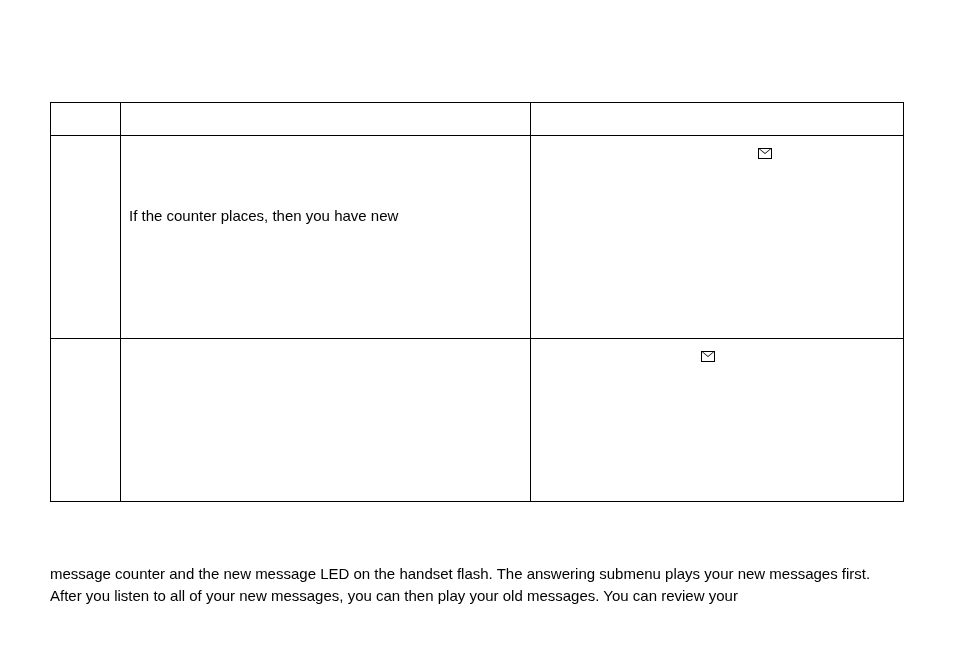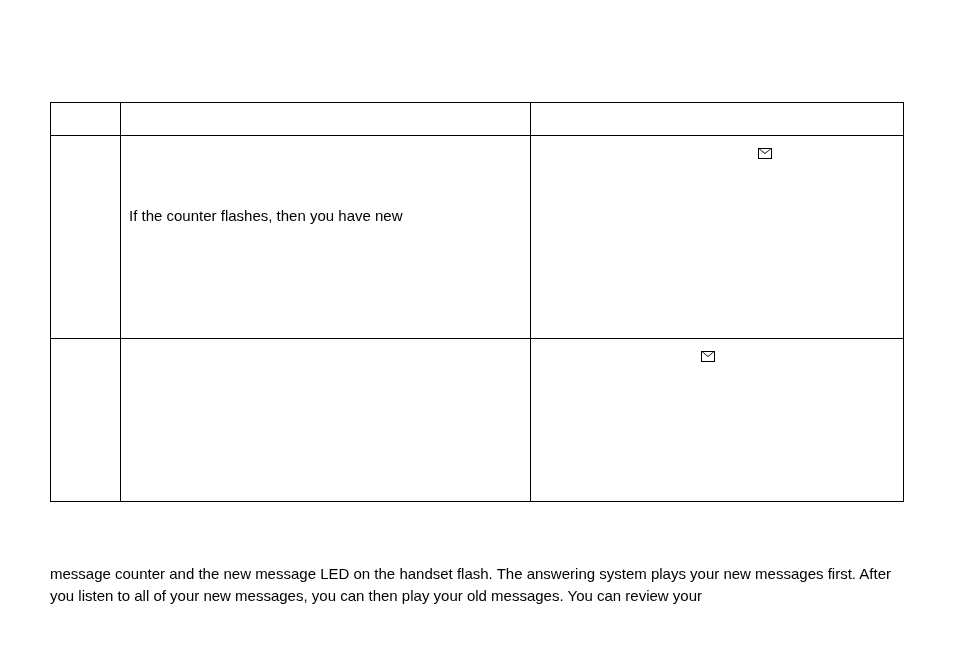--- a/index.html
+++ b/index.html
@@ -102,21 +102,21 @@
         <th>Step</th>
         <th>From the base</th>
         <th>From a handset</th>
       </tr>
     </thead>
     <tbody>
       <tr>
         <td class="step tall">1</td>
         <td class="cell tall">
           <span>The message counter displays the number of messages stored in memory.</span><br><br>
-          <span class="vis">If the counter flashes, then you have new</span>
+          <span class="vis">If the counter places, then you have new</span>
           <span>messages waiting.</span><br><br>
           <span>If the counter display "FL", then the answering system memory is full.</span>
         </td>
         <td class="cell tall">
           <span>When you have new messages, </span>
           <span class="env"></span>
           <span> appears in the display and the new message LED flashes.</span><br>
           <span>The number of new messages is shown in the standby display.</span><br><br>
           <span>If "FL" displays instead of the number, then the answering system memory is full.</span>
         </td>
@@ -132,17 +132,17 @@
           <span class="env"></span>
           <span> or select the Messages menu, and then the Play submenu.</span><br><br>
           <span>If there are no new messages, the answering system plays back all messages.</span>
         </td>
       </tr>
     </tbody>
   </table>
 
   <div class="outro">
     <span>When the answering system has incoming messages that you have not yet reviewed, the new message is indicated by the</span>
-    <span class="vis">message counter and the new message LED on the handset flash. The answering system plays your new messages first. After you listen to all of your new messages, you can then play your old messages. You can review your</span>
+    <span class="vis">message counter and the new message LED on the handset flash. The answering submenu plays your new messages first. After you listen to all of your new messages, you can then play your old messages. You can review your</span>
     <span>messages from the base or a handset.</span>
   </div>
 
 </div>
 
 </body></html>

